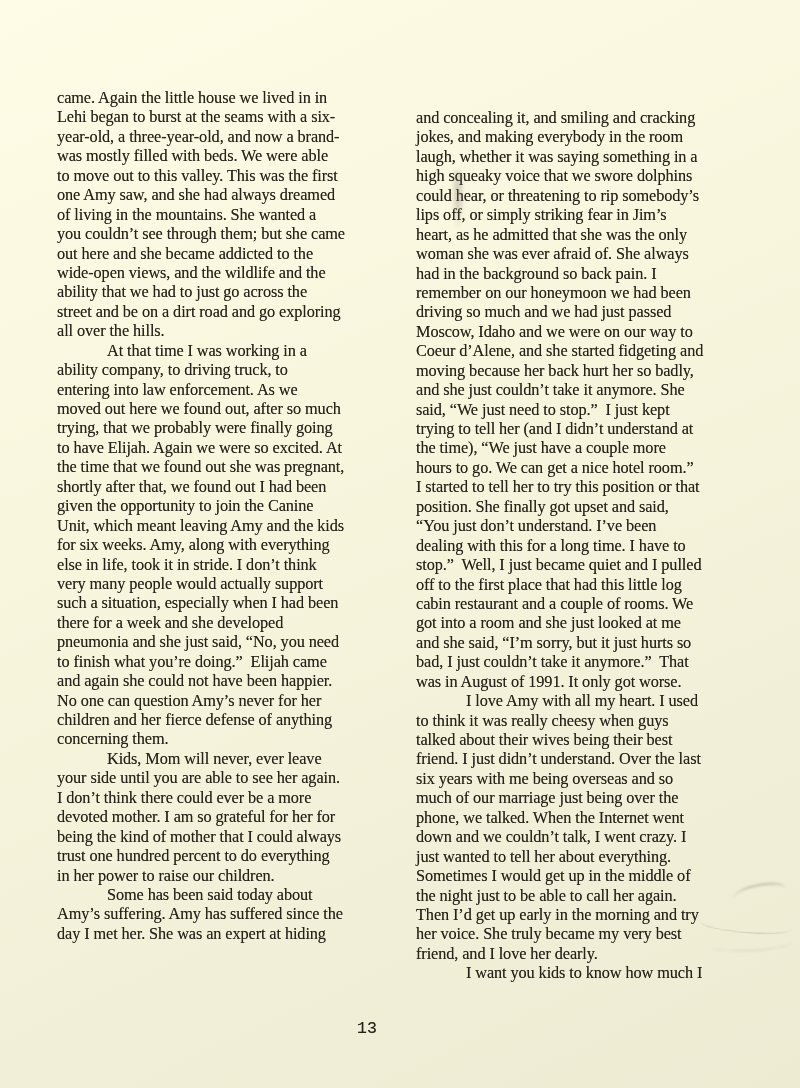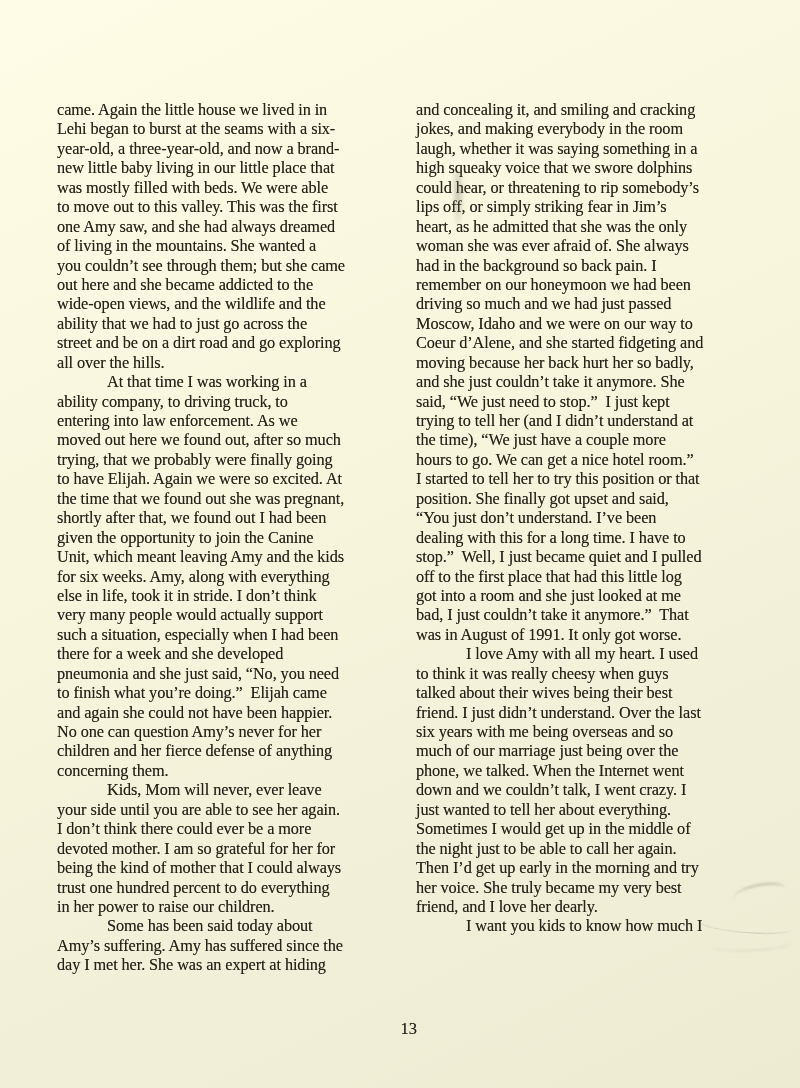--- a/index.html
+++ b/index.html
@@ -5,39 +5,40 @@
   html, body { margin: 0; padding: 0; }
   body {
     width: 800px; height: 1088px;
     position: relative;
     overflow: hidden;
     background: linear-gradient(155deg, #fefce6 0%, #f9f6de 38%, #f2efd8 75%, #eeebd3 100%);
     font-family: "Liberation Serif", "DejaVu Serif", serif;
     color: #262219;
   }
   .scan-page { position: absolute; inset: 0; }
-  .column { position: absolute; top: 100px; }
+  .column { position: absolute; top: 88px; }
   #col-left  { left: 57px;  width: 320px; }
-  #col-right { left: 416px; width: 315px; }
+  #col-right { left: 416px; width: 315px; margin-top: 20px; }
   .line {
     white-space: pre;
     font-size: 16.3px;
     line-height: 19.45px;
     height: 19.45px;
     letter-spacing: -0.1px;
     text-shadow: 0 0 0.5px rgba(48,42,34,0.55);
   }
   .line.indent { padding-left: 50px; }
   .page-number {
     position: absolute;
     left: 357px; top: 1019px;
     width: 60px;
-    text-align: right;
+    text-align: left;
     font-size: 16.5px;
     text-shadow: 0 0 0.5px rgba(48,42,34,0.55);
+    font-family: Liberation Mono, monospace;
   }
   
   .smudge-vert {
     position: absolute; left: 452px; top: 170px;
     width: 12px; height: 58px;
     background: radial-gradient(ellipse at 50% 40%, rgba(125,118,105,0.38), rgba(125,118,105,0.12) 55%, transparent 75%);
     filter: blur(1.5px);
   }
   .pencil-mark-1 {
     position: absolute; left: 733px; top: 884px;
@@ -66,21 +67,20 @@
 </style>
 </head>
 <body>
 
 <div class="scan-page">
 
   <div id="col-left" class="column">
       <div class="line">came. Again the little house we lived in in</div>
       <div class="line">Lehi began to burst at the seams with a six-</div>
       <div class="line">year-old, a three-year-old, and now a brand-</div>
-      <div class="line">new little baby living in our little place that</div>
       <div class="line">was mostly filled with beds. We were able</div>
       <div class="line">to move out to this valley. This was the first</div>
       <div class="line">one Amy saw, and she had always dreamed</div>
       <div class="line">of living in the mountains. She wanted a</div>
       <div class="line">you couldn’t see through them; but she came</div>
       <div class="line">out here and she became addicted to the</div>
       <div class="line">wide-open views, and the wildlife and the</div>
       <div class="line">ability that we had to just go across the</div>
       <div class="line">street and be on a dirt road and go exploring</div>
       <div class="line">all over the hills.</div>
@@ -136,21 +136,23 @@
       <div class="line">said, “We just need to stop.”  I just kept</div>
       <div class="line">trying to tell her (and I didn’t understand at</div>
       <div class="line">the time), “We just have a couple more</div>
       <div class="line">hours to go. We can get a nice hotel room.”</div>
       <div class="line">I started to tell her to try this position or that</div>
       <div class="line">position. She finally got upset and said,</div>
       <div class="line">“You just don’t understand. I’ve been</div>
       <div class="line">dealing with this for a long time. I have to</div>
       <div class="line">stop.”  Well, I just became quiet and I pulled</div>
       <div class="line">off to the first place that had this little log</div>
+      <div class="line">cabin restaurant and a couple of rooms. We</div>
       <div class="line">got into a room and she just looked at me</div>
+      <div class="line">and she said, “I’m sorry, but it just hurts so</div>
       <div class="line">bad, I just couldn’t take it anymore.”  That</div>
       <div class="line">was in August of 1991. It only got worse.</div>
       <div class="line indent">I love Amy with all my heart. I used</div>
       <div class="line">to think it was really cheesy when guys</div>
       <div class="line">talked about their wives being their best</div>
       <div class="line">friend. I just didn’t understand. Over the last</div>
       <div class="line">six years with me being overseas and so</div>
       <div class="line">much of our marriage just being over the</div>
       <div class="line">phone, we talked. When the Internet went</div>
       <div class="line">down and we couldn’t talk, I went crazy. I</div>

